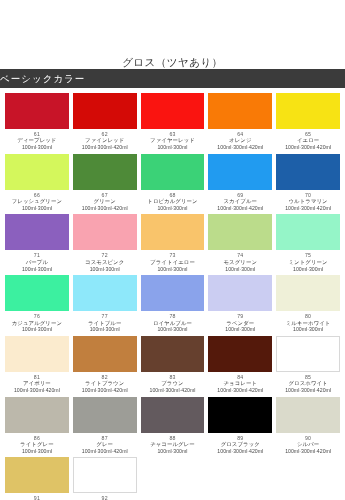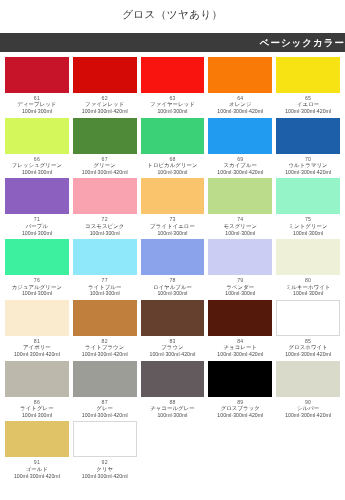--- a/index.html
+++ b/index.html
@@ -17,29 +17,30 @@
     width: 345px;
     height: 500px;
     position: relative;
     box-sizing: border-box;
   }
   .gloss-title {
     text-align: center;
     font-size: 10.5px;
     color: #333333;
     letter-spacing: 0.5px;
-    padding: 9px 0 12px 0;
+    padding: 9px 0 0 0;
     line-height: 1.1;
+    margin-top: 48px;
   }
   .section-bar {
     background: #3b3b3b;
     color: #ffffff;
-    text-align: right;
+    text-align: left;
     font-size: 9.5px;
-    font-weight: bold;
+    font-weight: normal;
     letter-spacing: 1px;
     padding: 4px 0 4px 0;
     line-height: 1.2;
   }
   .grid {
     padding: 4px 3px 0 3px;
     box-sizing: border-box;
   }
   .row {
     display: flex;

